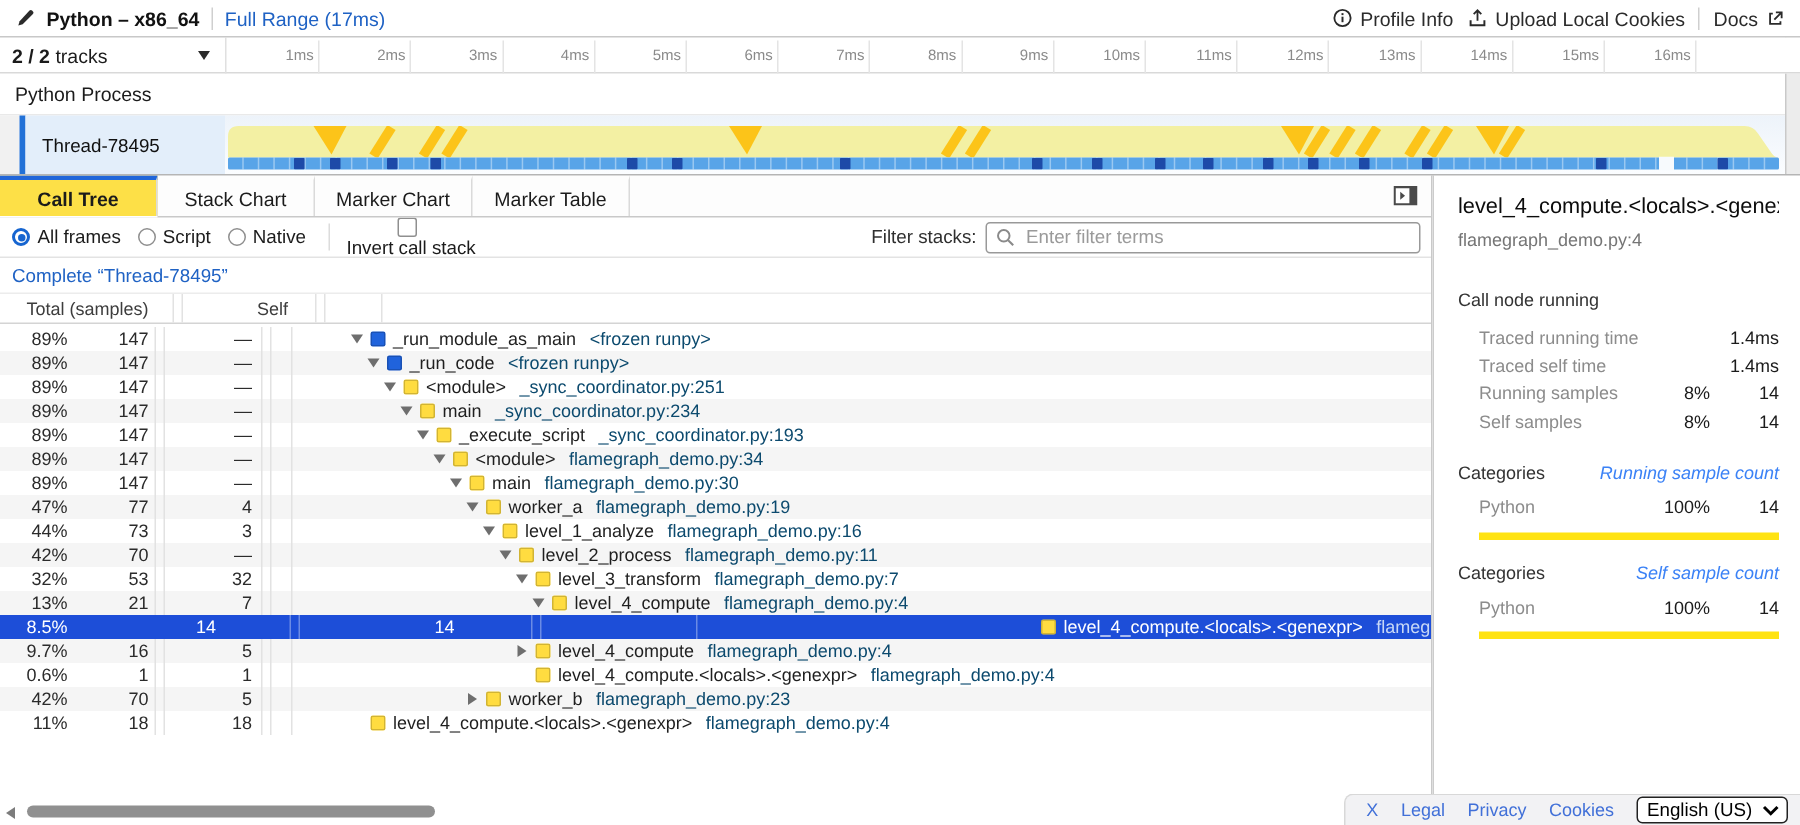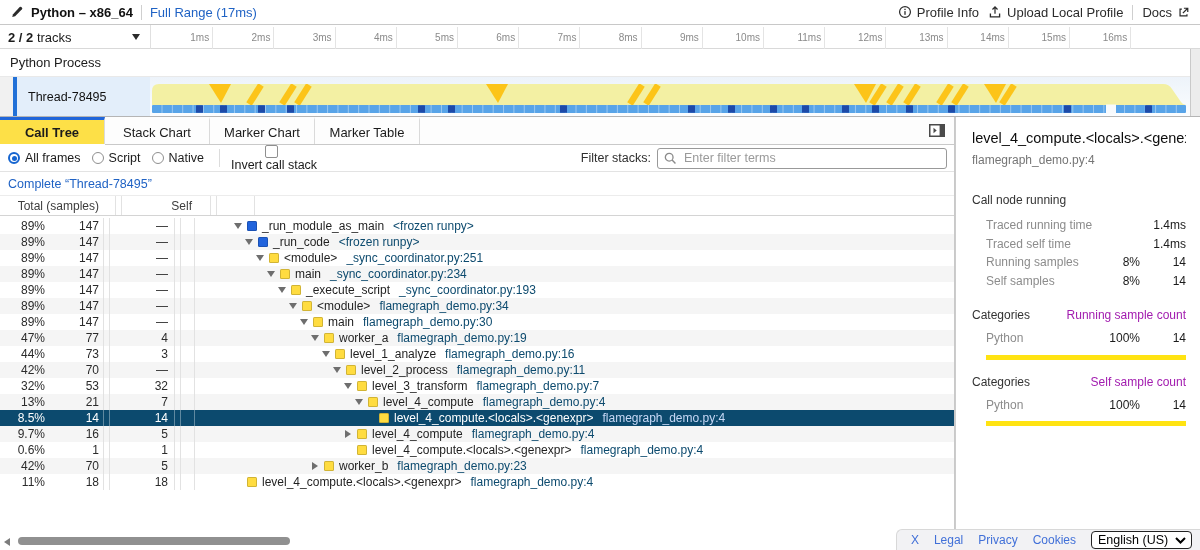--- a/index.html
+++ b/index.html
@@ -74,21 +74,21 @@
   
   .ct-head { display:flex; align-items:stretch; height:21px; line-height:21px; border-top:1px solid #ececec; border-bottom:1px solid #d4d4d4; font-size:12px; color:#3d3d3d;gap:12px; }
   .h-total { width:103px; text-align:right; padding-right:4px; }
   .h-self { width:64px; text-align:right; padding-right:6px; }
   .sep2 { width:7px; border-left:1px solid #e2e2e2; border-right:1px solid #e2e2e2; flex:none; }
   .sep1 { width:1px; background:#e2e2e2; flex:none; }
   .c-gutter { width:13px; flex:none; }
   .ct-body { padding-top:2px; }
   .ct-row { display:flex; align-items:stretch; height:16px; line-height:16px; font-size:12px; cursor:default; }
   .ct-row.alt { background:#f5f5f5; }
-  .ct-row.sel { background:#0c4a6e; }
+  .ct-row.sel { background:#1d4ed8;gap:45px; }
   .c-pct { width:48px; text-align:right; padding-right:3px; color:#2b2b2b; flex:none; }
   .c-total { width:55px; text-align:right; padding-right:4px; color:#2b2b2b; flex:none; }
   .c-self { width:64px; text-align:right; padding-right:6px; color:#2b2b2b; flex:none; }
   .c-tree { flex:1; display:flex; align-items:center; padding-left:38px; overflow:hidden; white-space:nowrap; }
   .indent { flex:none; height:1px; }
   .tri-slot { width:10px; height:10px; margin-right:4px; display:flex; align-items:center; justify-content:center; flex:none; }
   .tri-down { width:0; height:0; border-left:4.5px solid transparent; border-right:4.5px solid transparent; border-top:6px solid #6e6e6e; }
   .tri-right { width:0; height:0; border-top:4.5px solid transparent; border-bottom:4.5px solid transparent; border-left:6px solid #6e6e6e; }
   .sq { width:10px; height:10px; border-radius:1.5px; margin-right:5px; flex:none; box-shadow:inset 0 0 0 1px rgba(0,0,0,.18); }
   .sq-blue { background:#2063dc; }
@@ -112,21 +112,21 @@
   .sb-section { margin-top:26px; color:#333; }
   .sb-details { margin-top:9px; }
   .sb-row { display:flex; align-items:center; height:18.5px; }
   .sb-label { flex:1; color:#8c8c8c; padding-left:14px; }
   .sb-pct { width:40px; text-align:right; color:#1b1b1b; }
   .sb-val { width:46px; text-align:right; color:#1b1b1b; }
   .sb-cat { margin-top:16px; }
   .sb-cat + .sb-cat { margin-top:13px; }
   .sb-cat-head { display:flex; align-items:center; height:18px; }
   .sb-cat-head .hl { color:#333; }
-  .sb-cat-head .hr { margin-left:auto; color:#a21caf; }
+  .sb-cat-head .hr { margin-left:auto; color:#3b82f6;font-style:italic; }
   .sb-cat .sb-row { margin-top:5px; }
   .sb-bar { margin:7px 0 0 14px; height:5px; background:#ffe312; }
 
   
   .footer { position:absolute; right:0; bottom:0; height:21px; display:flex; align-items:center; gap:15px;
     background:#f2f2f4; border:1px solid #d8d8d8; border-right:none; border-bottom:none; border-top-left-radius:6px;
     padding:0 8px 0 14px; z-index:8; font-size:12px; }
   .footer a { color:#4170d8; text-decoration:none; cursor:pointer; }
   .select-wrap { position:relative; }
   .lang-select { appearance:none; -webkit-appearance:none; border:1.5px solid #222; border-radius:4px; background:#fff;
@@ -160,21 +160,21 @@
         </span>
         <span>Profile Info</span>
       </span>
       <span class="grp">
         <span>
           <svg width="14" height="14" viewBox="0 0 16 16">
               <path fill="#2b2b2b" d="M8 1.2l3.4 3.4-1 1-1.7-1.7V10H7.3V3.9L5.6 5.6l-1-1z"></path>
               <path fill="#2b2b2b" d="M2 9.8h1.5v3H12.5v-3H14v4.5H2z"></path>
             </svg>
         </span>
-        <span>Upload Local Profile</span>
+        <span>Upload Local Cookies</span>
       </span>
       <span class="vsep"></span>
       <span class="grp">
         <span>Docs</span>
         <span>
           <svg width="13" height="13" viewBox="0 0 16 16">
               <path fill="#2b2b2b" d="M6 3v1.5H4.5v7h7V10H13v3H3V3z"></path>
               <path fill="#2b2b2b" d="M8.5 2H14v5.5h-1.5V4.6L7.8 9.3 6.7 8.2l4.7-4.7H8.5z"></path>
             </svg>
         </span>

